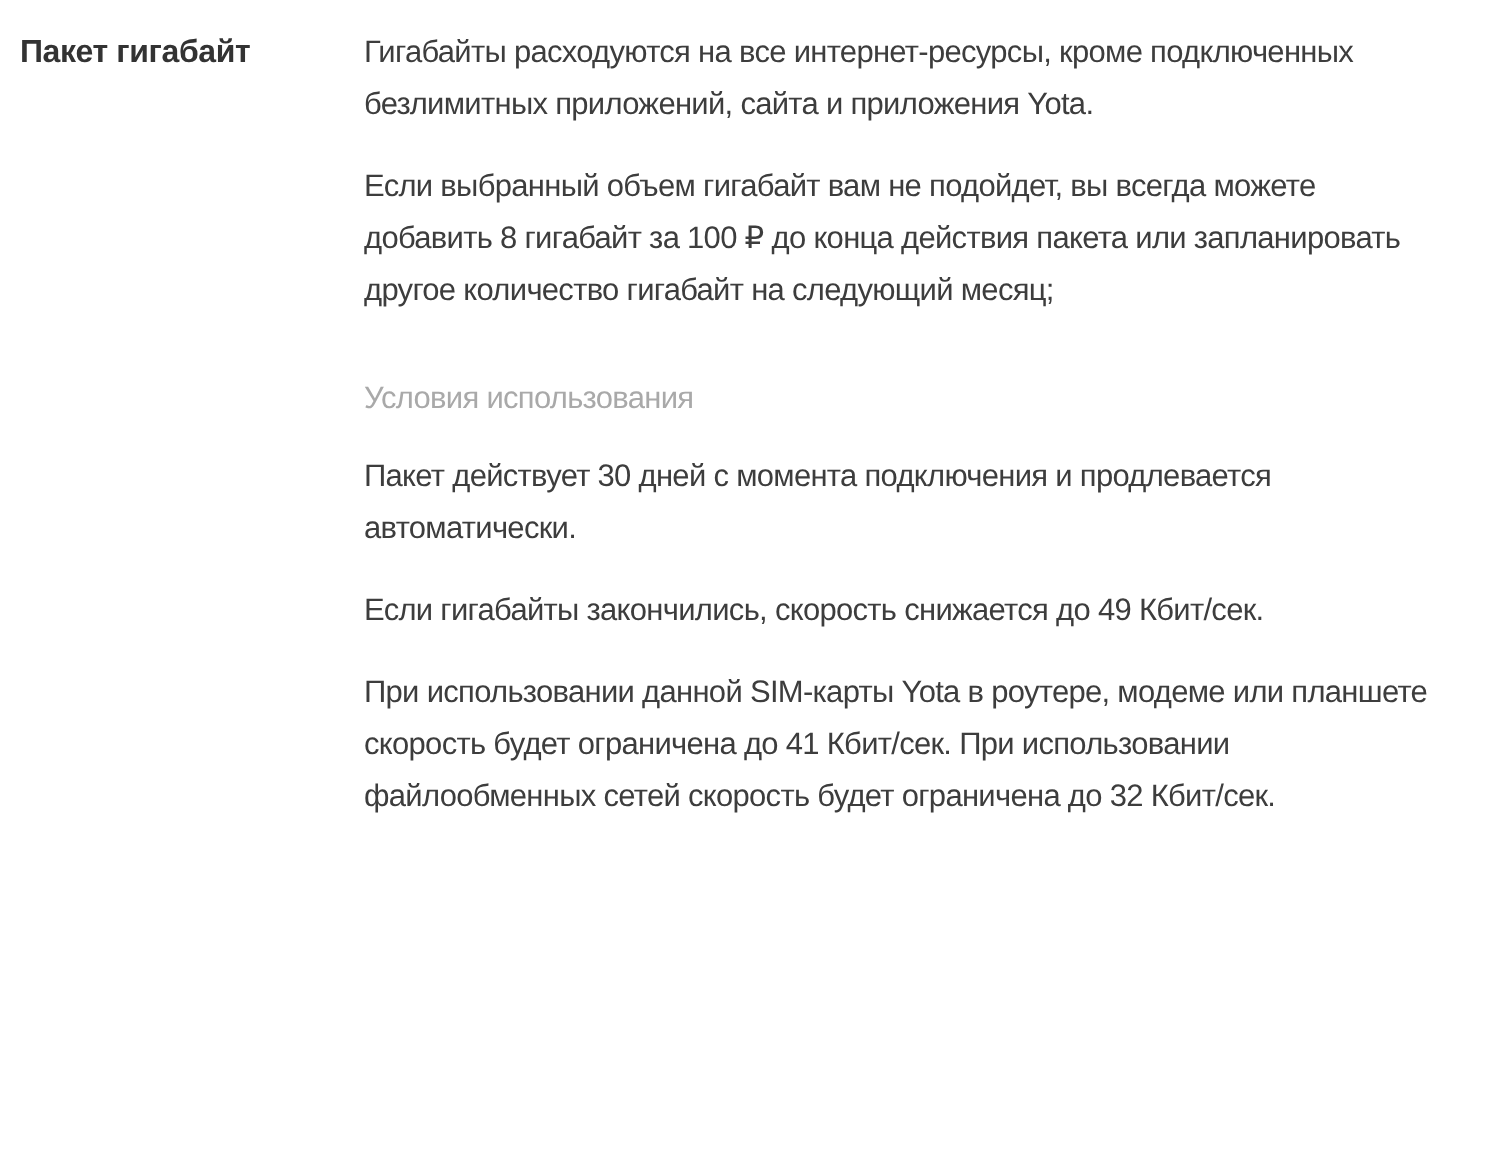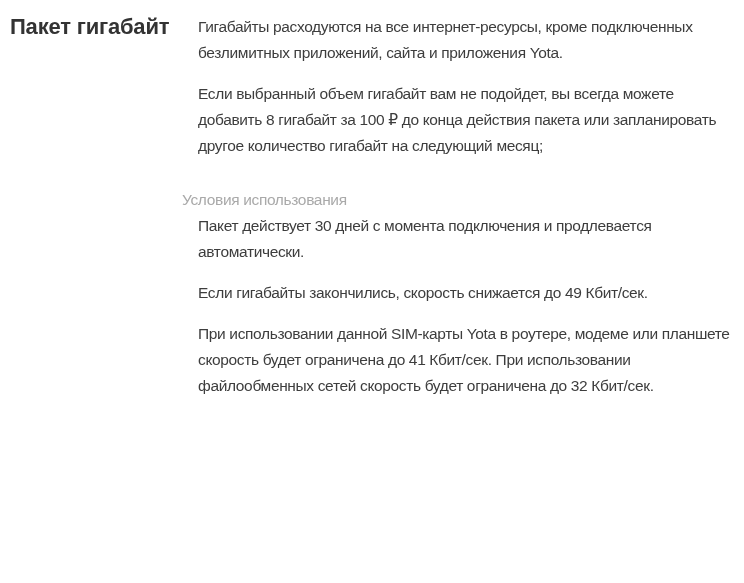--- a/index.html
+++ b/index.html
@@ -19,40 +19,40 @@
     align-items: flex-start;
     padding: 14px 6px 0 10px;
     width: 744px;
   }
   .left-col {
     flex: 0 0 172px;
     width: 172px;
   }
   .section-title {
     margin: 0;
-    font-size: 22px;
+    font-size: 16px;
     font-weight: bold;
     line-height: 26px;
     color: #333333;
     letter-spacing: -0.2px;
   }
   .right-col {
     flex: 1 1 auto;
     min-width: 0;
   }
   .para {
-    margin: 0 0 15px 16px;
+    margin: 0 0 15px 0;
     font-size: 15.5px;
     line-height: 26px;
     color: #3d3d3d;
     letter-spacing: -0.35px;
     white-space: pre-line;
   }
   .terms-title {
-    margin: 28px 0 0 0;
+    margin: 28px 0 13px 0;
     font-size: 15.5px;
     font-weight: normal;
     line-height: 26px;
     color: #a9a9a9;
     letter-spacing: -0.35px;
   }
 </style>
 </head>
 <body>
 

